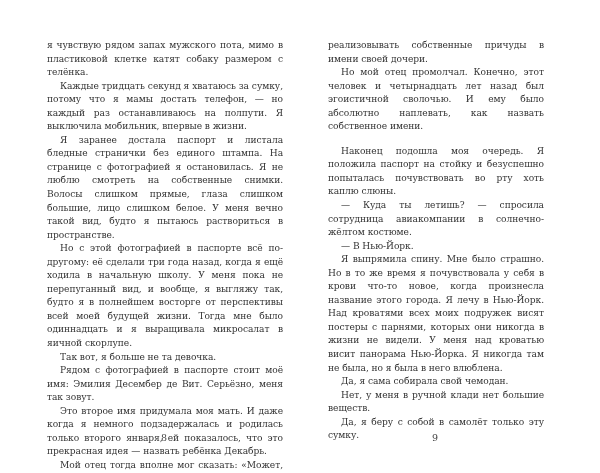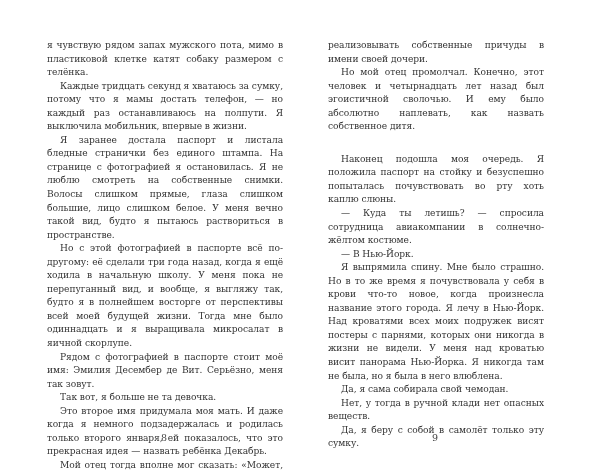--- a/index.html
+++ b/index.html
@@ -5,49 +5,49 @@
   html, body { margin: 0; padding: 0; background: #ffffff; }
   body { width: 600px; height: 473px; position: relative; overflow: hidden; font-family: "DejaVu Serif", "Liberation Serif", serif; color: #333; }
   .page { position: absolute; top: 0; height: 473px; }
   .page.left { left: 4px; width: 300px; }
   .page.right { left: 288px; width: 300px; }
   .text { position: absolute; top: 39px; font-size: 9.1px; line-height: 13.55px; text-align: justify; letter-spacing: -0.05px; }
   .left .text { left: 43px; width: 236px; }
   .right .text { left: 40px; width: 216px; }
   .text p { margin: 0; text-indent: 13px; }
   .text p.noindent { text-indent: 0; }
-  .text p.gap { margin-top: 19px; }
+  .text p.gap { margin-top: 11px; }
   .pnum { position: absolute; top: 432px; font-size: 9.5px; width: 20px; text-align: center; color: #444; }
   .left .pnum { left: 150px; }
   .right .pnum { left: 137px; }
 </style>
 </head>
 <body>
 
 <div class="page left">
   <div class="text">
     <p class="noindent">я чувствую рядом запах мужского пота, мимо в пластиковой клетке катят собаку размером с телёнка.</p>
     <p>Каждые тридцать секунд я хватаюсь за сумку, потому что я мамы достать телефон, — но каждый раз останавливаюсь на полпути. Я выключила мобильник, впервые в жизни.</p>
     <p>Я заранее достала паспорт и листала бледные странички без единого штампа. На странице с фотографией я остановилась. Я не люблю смотреть на собственные снимки. Волосы слишком прямые, глаза слишком большие, лицо слишком белое. У меня вечно такой вид, будто я пытаюсь раствориться в пространстве.</p>
     <p>Но с этой фотографией в паспорте всё по-другому: её сделали три года назад, когда я ещё ходила в начальную школу. У меня пока не перепуганный вид, и вообще, я выгляжу так, будто я в полнейшем восторге от перспективы всей моей будущей жизни. Тогда мне было одиннадцать и я выращивала микросалат в яичной скорлупе.</p>
+    <p>Так вот, я больше не та девочка.</p>
     <p>Рядом с фотографией в паспорте стоит моё имя: Эмилия Десембер де Вит. Серьёзно, меня так зовут.</p>
-    <p>Так вот, я больше не та девочка.</p>
     <p>Это второе имя придумала моя мать. И даже когда я немного подзадержалась и родилась только второго января, ей показалось, что это прекрасная идея — назвать ребёнка Декабрь.</p>
     <p>Мой отец тогда вполне мог сказать: «Может, ей больше подойдёт Анна? Или Маргарита?» Или предложить: «Давай назовём её Косинус Равнобедренный Треугольник де Вит?» А вдруг тогда до моей мамы дошло бы, что это не самая лучшая мысль —</p>
   </div>
   <div class="pnum">8</div>
 </div>
 
 <div class="page right">
   <div class="text">
     <p class="noindent">реализовывать собственные причуды в имени своей дочери.</p>
-    <p>Но мой отец промолчал. Конечно, этот человек и четырнадцать лет назад был эгоистичной сволочью. И ему было абсолютно наплевать, как назвать собственное дитя.</p>
+    <p>Но мой отец промолчал. Конечно, этот человек и четырнадцать лет назад был эгоистичной сволочью. И ему было абсолютно наплевать, как назвать собственное имени.</p>
     <p class="gap">Наконец подошла моя очередь. Я положила паспорт на стойку и безуспешно попыталась почувствовать во рту хоть каплю слюны.</p>
     <p>— Куда ты летишь? — спросила сотрудница авиакомпании в солнечно-жёлтом костюме.</p>
     <p>— В Нью-Йорк.</p>
     <p>Я выпрямила спину. Мне было страшно. Но в то же время я почувствовала у себя в крови что-то новое, когда произнесла название этого города. Я лечу в Нью-Йорк. Над кроватями всех моих подружек висят постеры с парнями, которых они никогда в жизни не видели. У меня над кроватью висит панорама Нью-Йорка. Я никогда там не была, но я была в него влюблена.</p>
     <p>Да, я сама собирала свой чемодан.</p>
-    <p>Нет, у тогда в ручной клади нет опасных веществ.</p>
+    <p>Нет, у меня в ручной клади нет большие веществ.</p>
     <p>Да, я беру с собой в самолёт только эту сумку.</p>
 
   </div>
   <div class="pnum">9</div>
 </div>
 
 </body></html>

